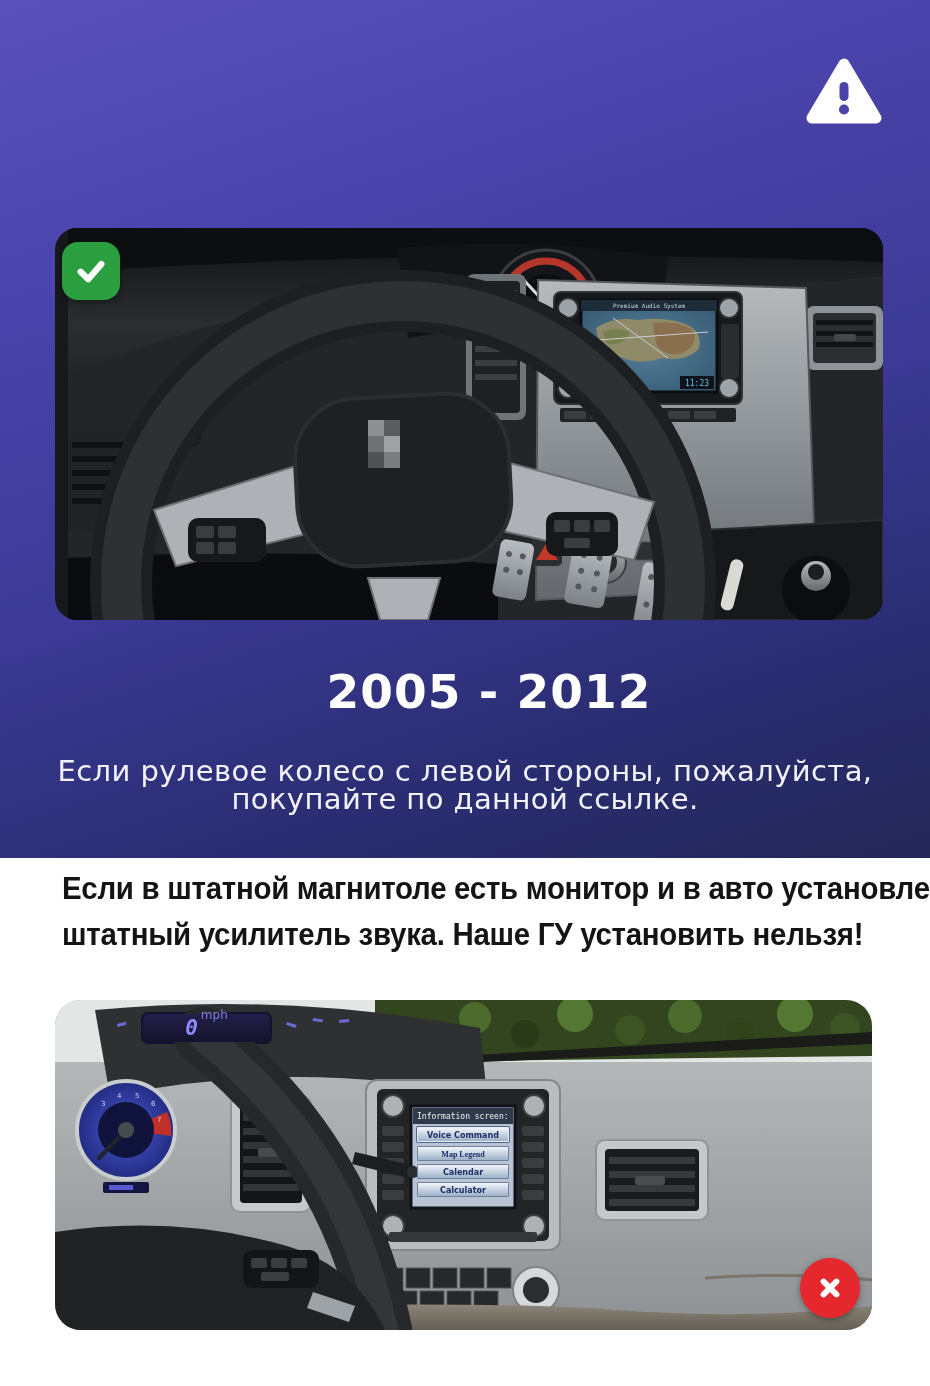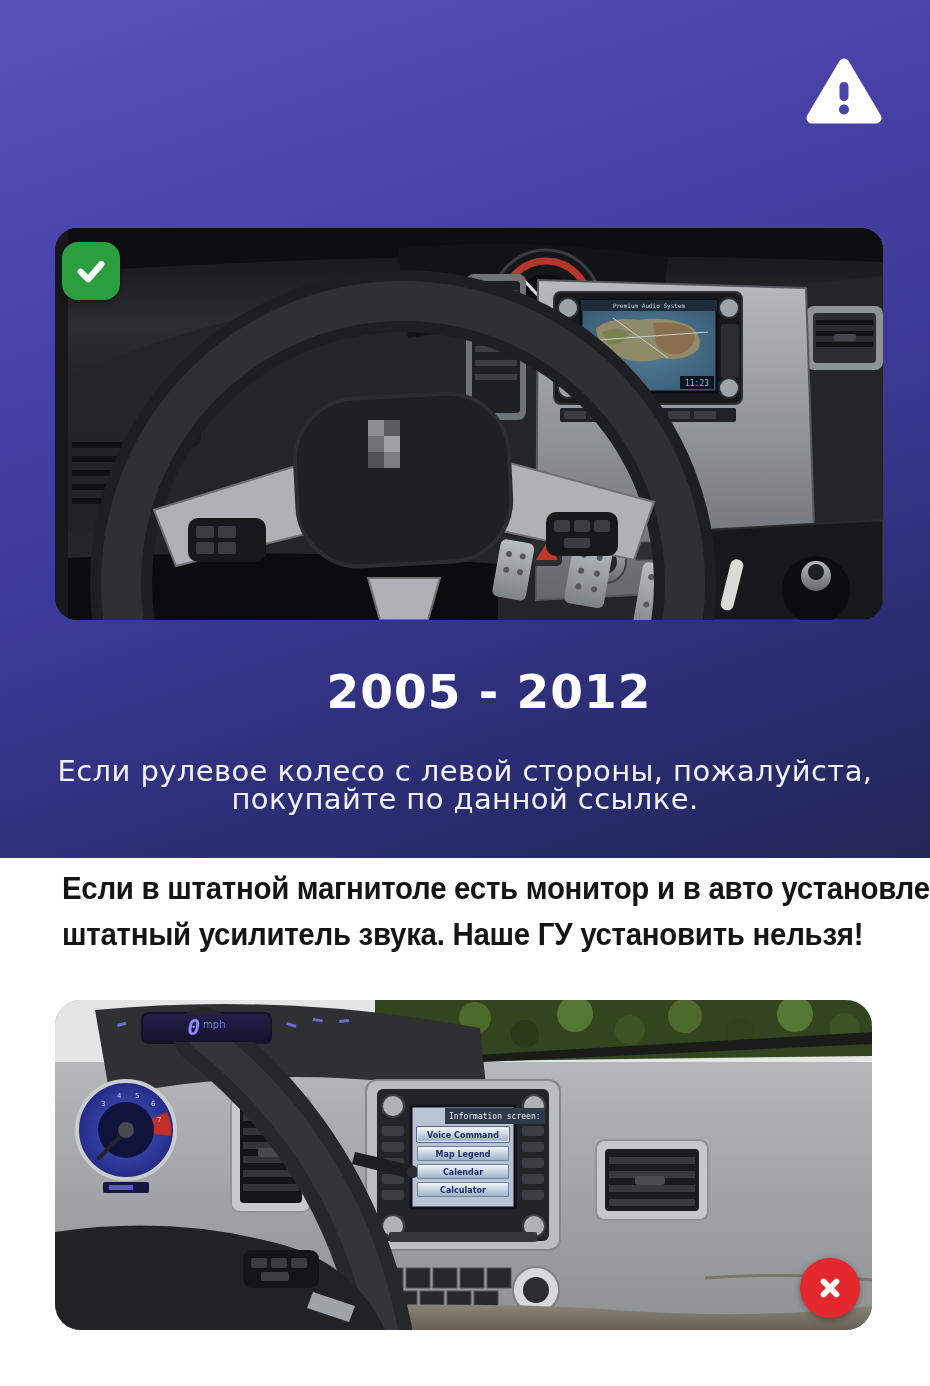--- a/index.html
+++ b/index.html
@@ -27,29 +27,29 @@
 
   
   .restrict{position:absolute;left:62px;top:866px;width:860px;color:#141414;
             font-family:"Liberation Sans",sans-serif;font-weight:bold;font-size:31px;line-height:46px;
             transform:scaleX(.95);transform-origin:left top;white-space:nowrap;letter-spacing:-.3px;}
 
   
   .speedbox{position:absolute;left:88px;top:14px;width:127px;height:28px;border-radius:6px;
             background:linear-gradient(#23204a,#14122c);display:flex;align-items:center;justify-content:center;gap:3px;}
   .speed-val{color:#8d8bff;font-size:21px;font-weight:bold;font-style:italic;font-family:"DejaVu Sans Mono",monospace;line-height:1;}
-  .speed-unit{color:#7f7dd8;font-size:10px;align-self:flex-end;margin-bottom:12px;}
+  .speed-unit{color:#7f7dd8;font-size:12px;align-self:flex-end;margin-bottom:20px;}
   .nav-title{position:absolute;left:358px;top:108px;width:100px;height:16px;line-height:17px;
              background:#2f3b4a;color:#eef3f7;font-size:8px;padding-left:4px;box-sizing:border-box;
-             font-family:"DejaVu Sans Mono",monospace;white-space:nowrap;overflow:hidden;margin-left:32px;}
+             font-family:"DejaVu Sans Mono",monospace;white-space:nowrap;overflow:hidden;}
   .menu-bar{position:absolute;left:362px;width:92px;height:15px;line-height:15px;text-align:center;
             font-size:8px;font-weight:bold;color:#1b2f66;
             background:linear-gradient(#f0f5fa,#9fb2c8);border:1px solid #6e82a0;box-sizing:border-box;border-radius:1px;}
   .mb0{top:127px;border:1px solid #e8eef5;box-shadow:0 0 0 1px #51658a;}
-  .mb1{top:146px;} .mb2{top:164px;} .mb3{top:182px;}
+  .mb1{top:146px;font-family:Liberation Serif, serif;} .mb2{top:164px;} .mb3{top:182px;}
 </style>
 </head>
 <body>
 
 <div class="canvas">
 
   <div class="hero">
 
     <div class="warn-icon">
       <svg viewBox="0 0 76 72">

